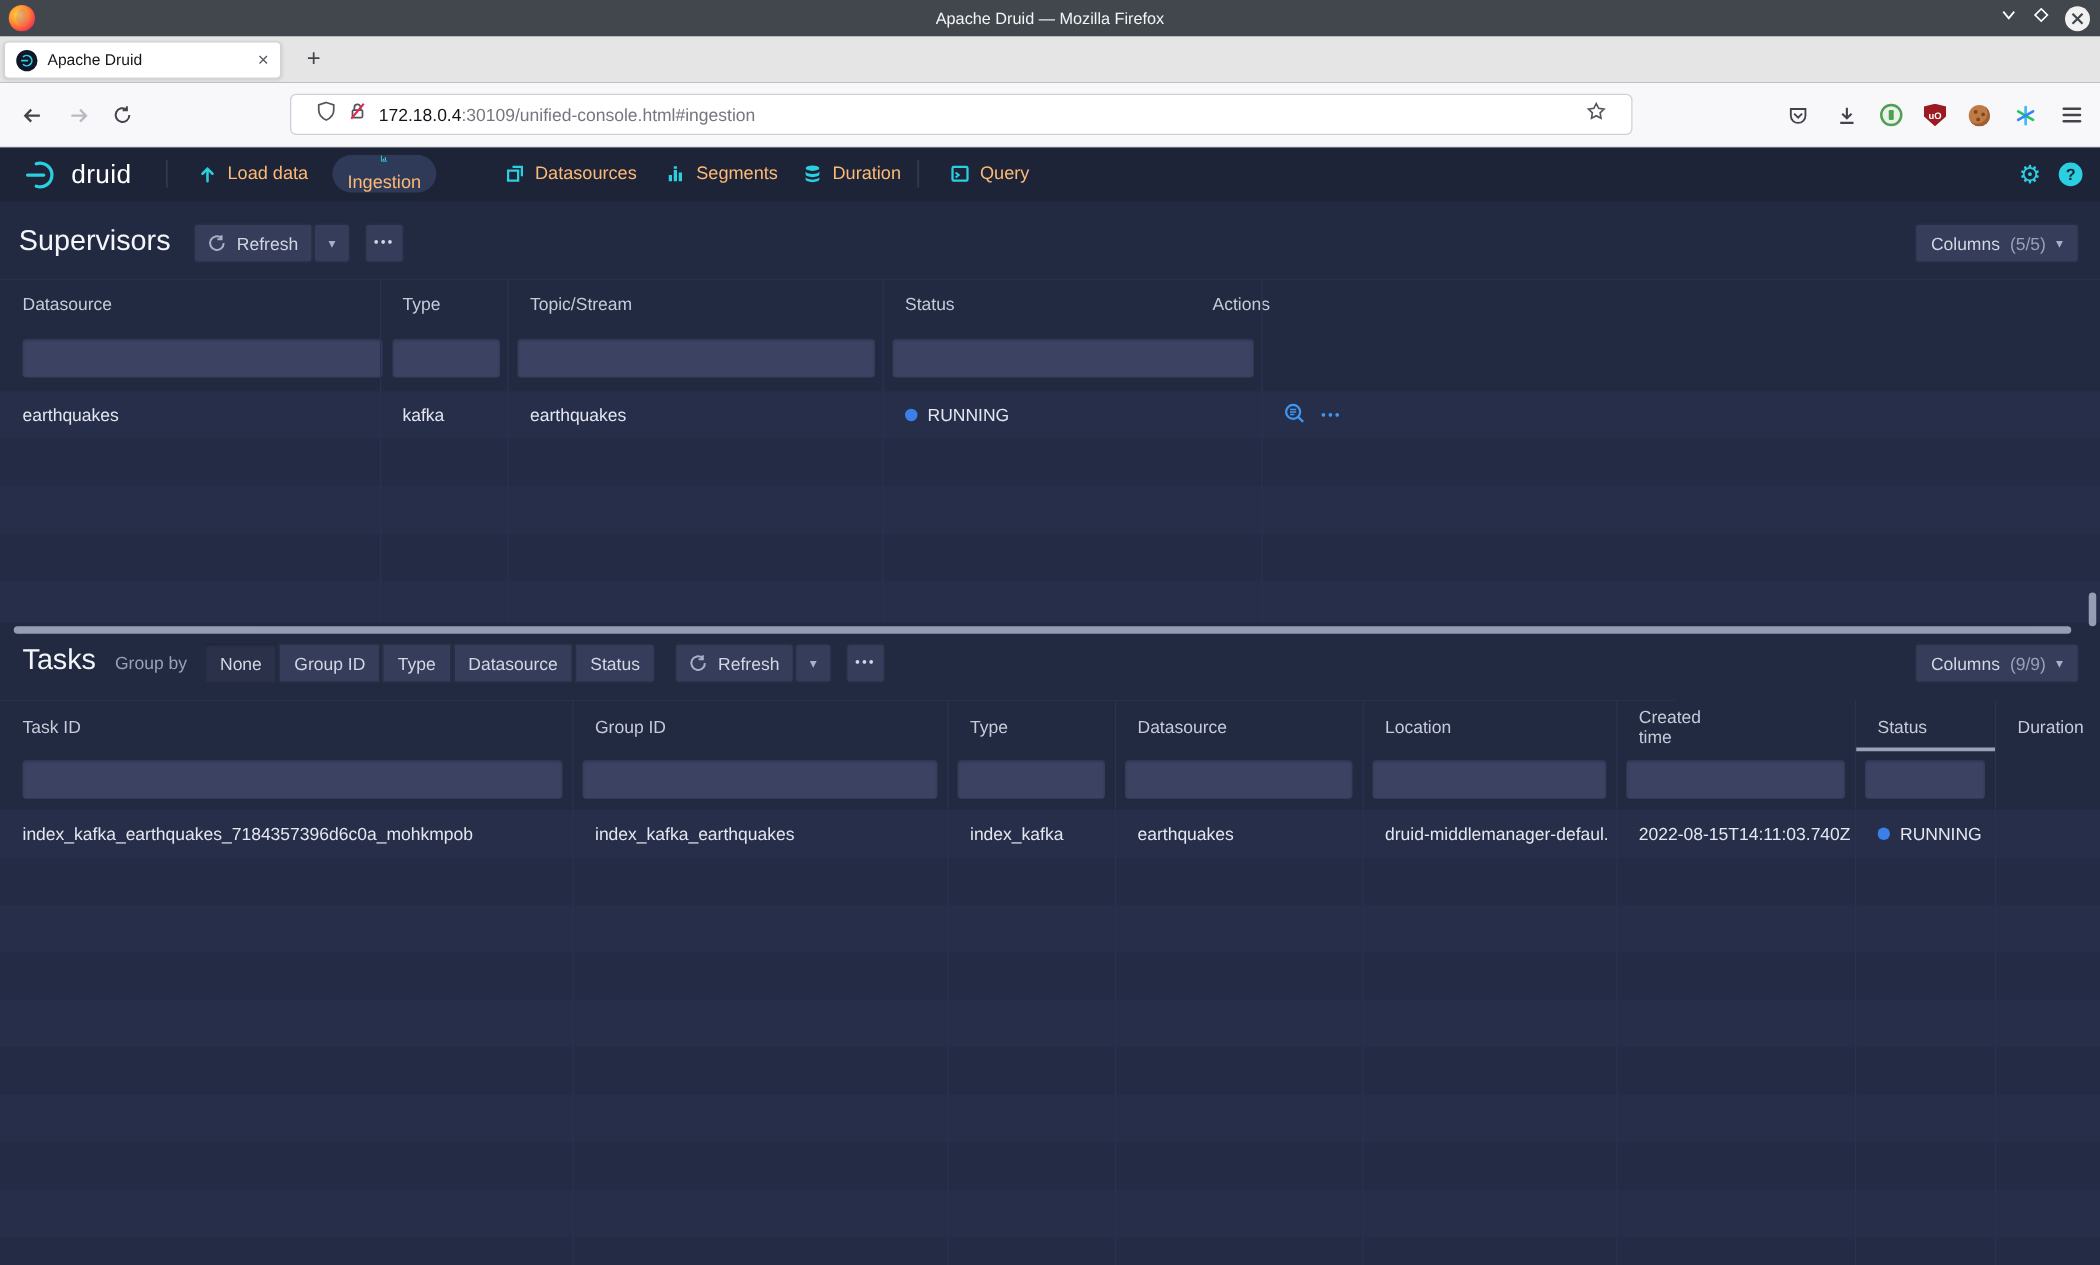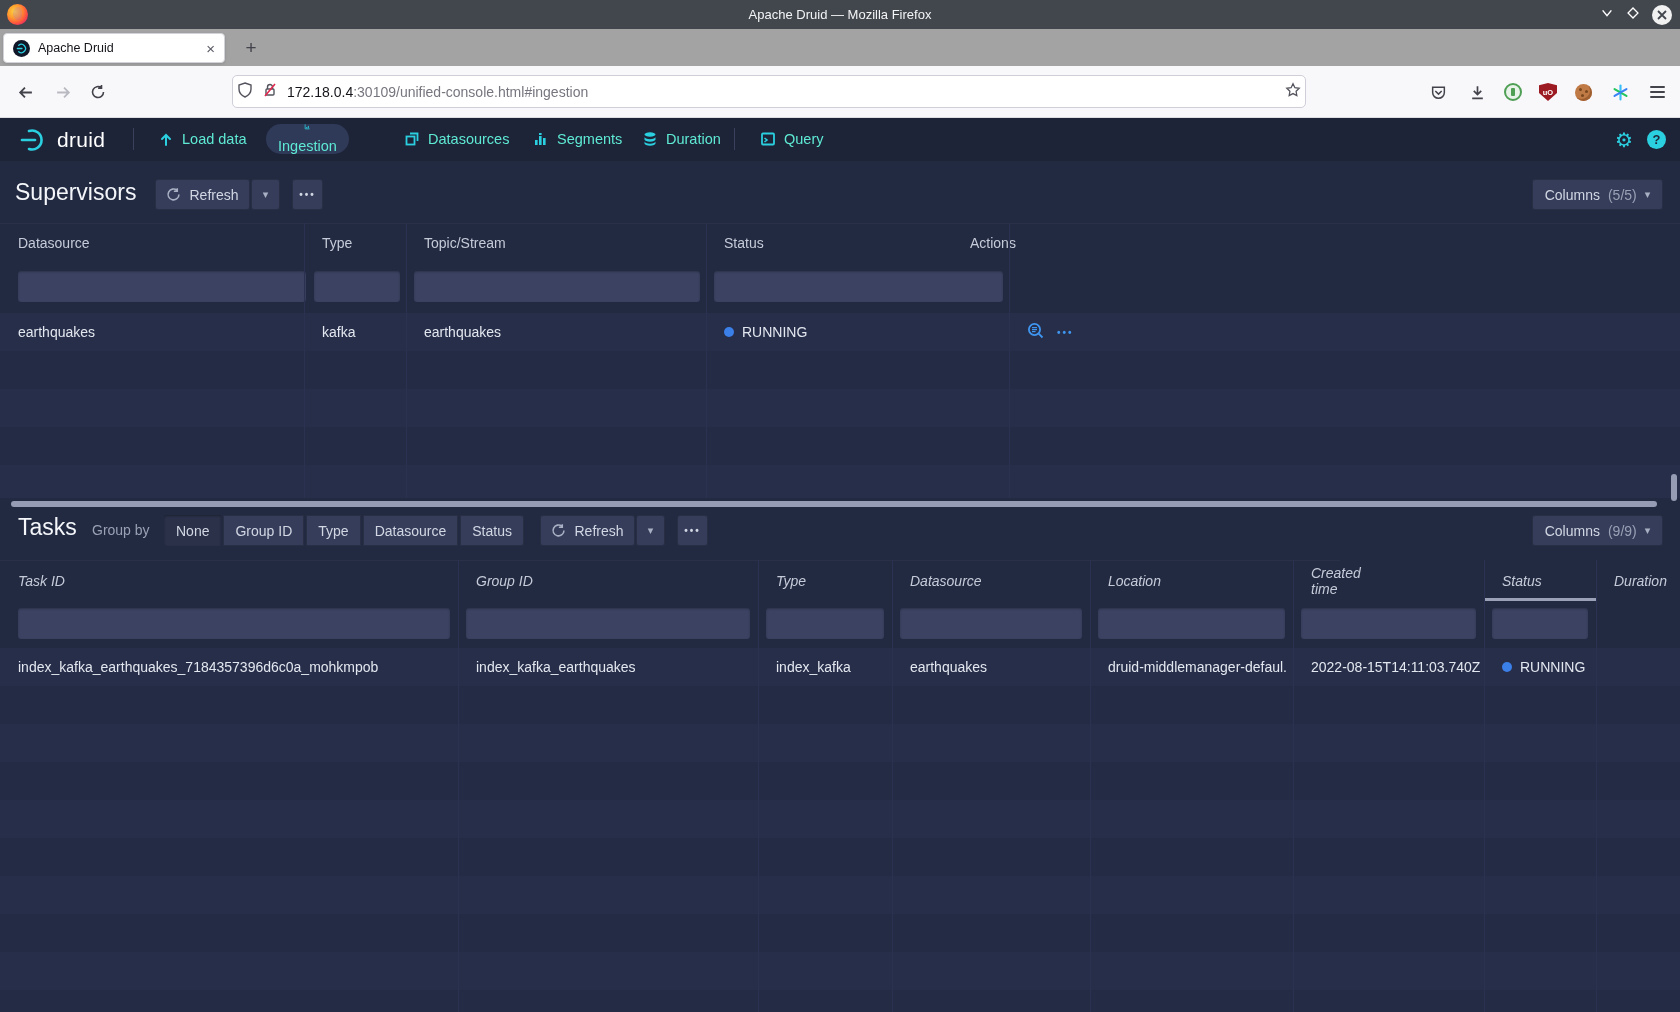--- a/index.html
+++ b/index.html
@@ -10,44 +10,44 @@
   
   .titlebar { position:absolute; left:0; top:0; width:1680px; height:29px; background:#42474e; display:flex; align-items:center; }
   .win-title { position:absolute; left:0; right:0; text-align:center; color:#f3f4f5; font-size:13px; }
   .ff-logo { position:absolute; left:7px; top:4px; width:21px; height:21px; border-radius:50%;
              background:radial-gradient(circle at 35% 35%, #ffd23e 0%, #ff9a2e 35%, #ff5a3c 60%, #e0216a 85%); }
   .ff-logo::after{ content:""; position:absolute; left:6px; top:3px; width:9px; height:13px; border-radius:50% 40% 40% 50%; background:#9059ff33; }
   .win-controls { position:absolute; right:8px; top:0; height:29px; display:flex; align-items:center; gap:12px; }
   .close-circle { width:20px; height:20px; border-radius:50%; background:#f1f1f1; display:flex; align-items:center; justify-content:center; }
 
   
-  .tabbar { position:absolute; left:0; top:29px; width:1680px; height:37px; background:#a3a3a3; }
+  .tabbar { position:absolute; left:0; top:29px; width:1680px; height:37px; background:#e5e5e5; }
   .tab { position:absolute; left:3px; top:4px; width:222px; height:30px; background:#ffffff; border:1px solid #d2d2d9; border-radius:4px;
          box-shadow:0 1px 3px rgba(0,0,0,.12); display:flex; align-items:center; padding:0 9px; gap:8px; }
   .tab-title { font-size:12.5px; color:#15141a; flex:1; }
   .tab-close { color:#5b5b66; font-size:15px; line-height:1; }
   .newtab { position:absolute; left:238px; top:6px; width:26px; height:26px; display:flex; align-items:center; justify-content:center;
             color:#43434b; font-size:19px; border-radius:4px; }
   .favicon { width:17px; height:17px; border-radius:50%; background:#101729; display:flex; align-items:center; justify-content:center; }
 
   
   .toolbar { position:absolute; left:0; top:66px; width:1680px; height:52px; background:#f8f8fb; border-bottom:1px solid #dddde4; }
   .tb-icon { position:absolute; top:0; height:52px; display:flex; align-items:center; justify-content:center; width:30px; }
   .urlbar { position:absolute; left:232px; top:9px; width:1074px; height:33px; background:#ffffff; border:1px solid #cfcfd8;
-            border-radius:5px; display:flex; align-items:center; padding:0 4px; gap:9px; }
+            border-radius:5px; display:flex; align-items:center; padding:0 20px; gap:9px; }
   .url-text { font-size:14px; flex:1; white-space:nowrap; overflow:hidden; }
   .url-host { color:#15141a; }
   .url-rest { color:#76767f; }
 
   
   .druidnav { position:absolute; left:0; top:118px; width:1680px; height:43px; background:#1e2438; display:flex; align-items:center; }
   .brand { position:absolute; left:20px; display:flex; align-items:center; gap:7px; }
   .brand-text { color:#ffffff; font-size:21px; letter-spacing:.3px; }
   .nav-sep { position:absolute; width:1px; height:22px; background:#3a415c; top:10px; }
-  .nav-item { position:absolute; display:flex; align-items:center; gap:8px; color:#5eead4; font-size:14.5px; height:30px; top:6px;
+  .nav-item { position:absolute; display:flex; align-items:center; gap:8px; color:#fdba74; font-size:14.5px; height:30px; top:6px;
               padding:0 12px; border-radius:16px; cursor:pointer; }
   .nav-item.active { background:#2f3a58; }
   .nav-right { position:absolute; right:14px; display:flex; align-items:center; gap:14px; }
   .gear { color:#2bd0e0; font-size:20px; line-height:1; }
   .help-circle { width:19px; height:19px; border-radius:50%; background:#2bd0e0; color:#1e2438; font-weight:bold; font-size:13px;
                  display:flex; align-items:center; justify-content:center; }
 
   
   .section { position:absolute; left:0; width:1680px; }
   .sec-title { position:absolute; color:#f4f6fa; font-size:23px; }
@@ -359,21 +359,21 @@
   </div>
   <div class="btn" style="left:677px; top:8px; width:31px;">
     <span class="more-dots">•••</span>
   </div>
   <div class="btn" style="left:1532px; top:8px; width:131px;">
     <span>Columns</span>
       <span class="dim">(9/9)</span>
       <span class="caret">▾</span>
   </div>
 
-  <div class="abs" style="left:0; top:53px; width:1340px; height:40px; border-top:1px solid #2a3048;font-style:italic;">
+  <div class="abs" style="left:0; top:53px; width:1340px; height:40px; border-top:1px solid #2a3048;">
     <div class="thead-cell" style="left:18px;">Task ID</div>
     <div class="thead-cell" style="left:476px;">Group ID</div>
     <div class="thead-cell" style="left:776px;">Type</div>
     <div class="thead-cell" style="left:910px;">Datasource</div>
     <div class="thead-cell" style="left:1108px;">Location</div>
     <div class="thead-cell" style="left:1311px;">Created time</div>
     <div class="thead-cell" style="left:1502px;">Status</div>
     <div class="thead-cell" style="left:1614px;">Duration</div>
     <div class="sort-underline" style="left:1484px; top:37px; width:112px;"></div>
   </div>

